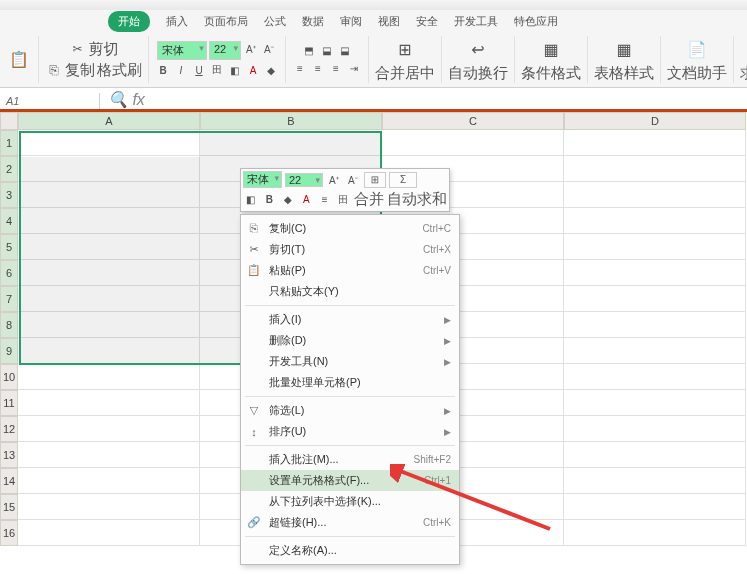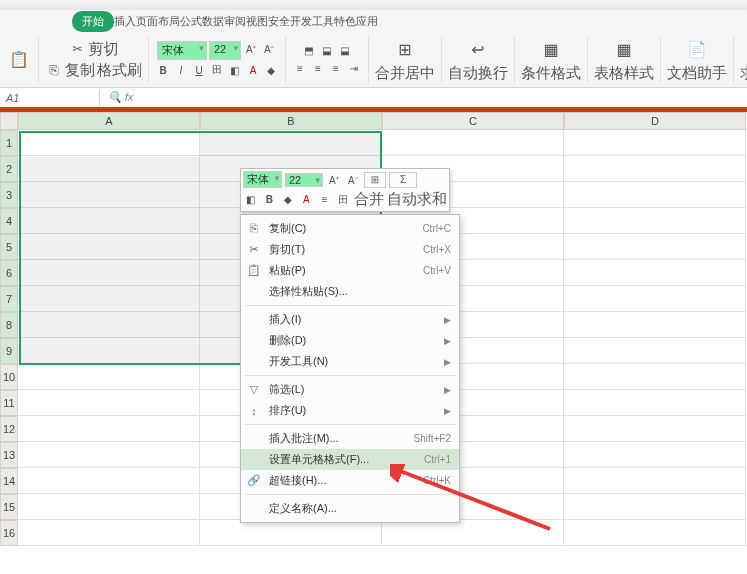--- a/index.html
+++ b/index.html
@@ -1,32 +1,32 @@
 <!DOCTYPE html>
 <html><head>
 <meta charset="utf-8">
 <style>
 *{box-sizing:border-box;margin:0;padding:0;font-family:"Microsoft YaHei",Arial,sans-serif}
 body{background:#fff;width:747px;height:574px;overflow:hidden;font-size:11px;color:#333;position:relative}
 .titlebar{height:10px;background:linear-gradient(#f5f5f5,#e8e8e8)}
-.ribbon-tabs{height:22px;display:flex;align-items:center;background:#f5f5f5;padding-left:72px;font-size:11px;color:#555}
+.ribbon-tabs{height:22px;display:flex;align-items:center;background:#f5f5f5;padding-left:108px;gap:16px;font-size:11px;color:#555}
 .ribbon-tabs span{cursor:pointer}
 .ribbon-tabs .active{background:#21a366;color:#fff;padding:3px 10px;border-radius:10px}
 .ribbon{height:56px;background:#f5f5f5;border-bottom:1px solid #d0d0d0;display:flex;padding:4px 0}
 .rgrp{display:flex;flex-direction:column;align-items:center;justify-content:center;padding:0 6px;border-right:1px solid #e0e0e0;gap:2px}
 .ico{width:18px;height:18px;display:inline-flex;align-items:center;justify-content:center;font-size:12px;color:#555}
 .ico-lg{width:26px;height:26px;font-size:16px}
 .lbl{font-size:15px;color:#555;white-space:nowrap}
 .sel{border:1px solid #ccc;background:#86efac;padding:1px 14px 1px 4px;font-size:11px;position:relative;min-width:50px}
 .sel::after{content:"▾";position:absolute;right:2px;top:1px;font-size:9px;color:#888}
 .btnrow{display:flex;gap:2px}
 .smbtn{width:16px;height:16px;border:1px solid transparent;display:inline-flex;align-items:center;justify-content:center;font-size:10px;color:#555;cursor:pointer}
-.formula-bar{height:24px;display:flex;align-items:center;border-bottom:5px solid #c2410c;background:#fff}
+.formula-bar{height:24px;display:flex;align-items:flex-end;border-bottom:3px solid #c2410c;background:#fff}
 .name-box{width:100px;border-right:1px solid #d0d0d0;padding:2px 6px;font-size:11px;color:#666;font-style:italic}
-.fx{padding:0 8px;color:#888;font-style:italic;font-size:11px}
+.fx{padding:0 8px;color:#888;font-style:italic;font-size:16px}
 .grid{position:relative;display:grid;grid-template-columns:18px repeat(4,182px);grid-template-rows:18px repeat(16,26px)}
 .ch,.rh{background:#eceae6;border:1px solid #d4d0c8;display:flex;align-items:center;justify-content:center;font-size:11px;color:#444}
 .ch.sel-hdr,.rh.sel-hdr{background:#d5e8d5}
 .corner{background:#eceae6;border:1px solid #d4d0c8}
 .cell{border-right:1px solid #e0e0e0;border-bottom:1px solid #e0e0e0;background:#fff}
 .sel-range{position:absolute;left:19px;top:19px;width:363px;height:234px;border:2px solid #21a366;pointer-events:none}
 .sel-fill{position:absolute;left:19px;top:45px;width:363px;height:208px;background:rgba(0,0,0,0.06);pointer-events:none}
 .sel-b{position:absolute;left:200px;top:19px;width:182px;height:26px;background:rgba(0,0,0,0.06);pointer-events:none}
 .mini-tb{position:absolute;left:240px;top:168px;width:210px;height:44px;background:#fcfcfc;border:1px solid #bcbcbc;box-shadow:2px 2px 4px rgba(0,0,0,.15);display:flex;flex-direction:column;padding:2px;gap:2px;font-size:11px}
 .mini-row{display:flex;align-items:center;gap:3px}
@@ -269,37 +269,41 @@
       <span>剪切(T)</span>
       <span class="sc">Ctrl+X</span>
     </div>
     <div class="ctx-item">
       <span class="cico">📋</span>
       <span>粘贴(P)</span>
       <span class="sc">Ctrl+V</span>
     </div>
     <div class="ctx-item">
       <span class="cico"></span>
-      <span>选择性粘贴(S)...</span>
+      <span>只粘贴文本(Y)</span>
     </div>
     <div class="ctx-sep"></div>
     <div class="ctx-item">
       <span class="cico"></span>
       <span>插入(I)</span>
       <span class="arr">▶</span>
     </div>
     <div class="ctx-item">
       <span class="cico"></span>
       <span>删除(D)</span>
       <span class="arr">▶</span>
     </div>
     <div class="ctx-item">
       <span class="cico"></span>
       <span>开发工具(N)</span>
       <span class="arr">▶</span>
+    </div>
+    <div class="ctx-item">
+      <span class="cico"></span>
+      <span>批量处理单元格(P)</span>
     </div>
     <div class="ctx-sep"></div>
     <div class="ctx-item">
       <span class="cico">▽</span>
       <span>筛选(L)</span>
       <span class="arr">▶</span>
     </div>
     <div class="ctx-item">
       <span class="cico">↕</span>
       <span>排序(U)</span>
@@ -308,20 +312,24 @@
     <div class="ctx-sep"></div>
     <div class="ctx-item">
       <span class="cico"></span>
       <span>插入批注(M)...</span>
       <span class="sc">Shift+F2</span>
     </div>
     <div class="ctx-item hl">
       <span class="cico"></span>
       <span>设置单元格格式(F)...</span>
       <span class="sc">Ctrl+1</span>
+    </div>
+    <div class="ctx-item">
+      <span class="cico"></span>
+      <span>从下拉列表中选择(K)...</span>
     </div>
     <div class="ctx-item">
       <span class="cico">🔗</span>
       <span>超链接(H)...</span>
       <span class="sc">Ctrl+K</span>
     </div>
     <div class="ctx-sep"></div>
     <div class="ctx-item">
       <span class="cico"></span>
       <span>定义名称(A)...</span>

